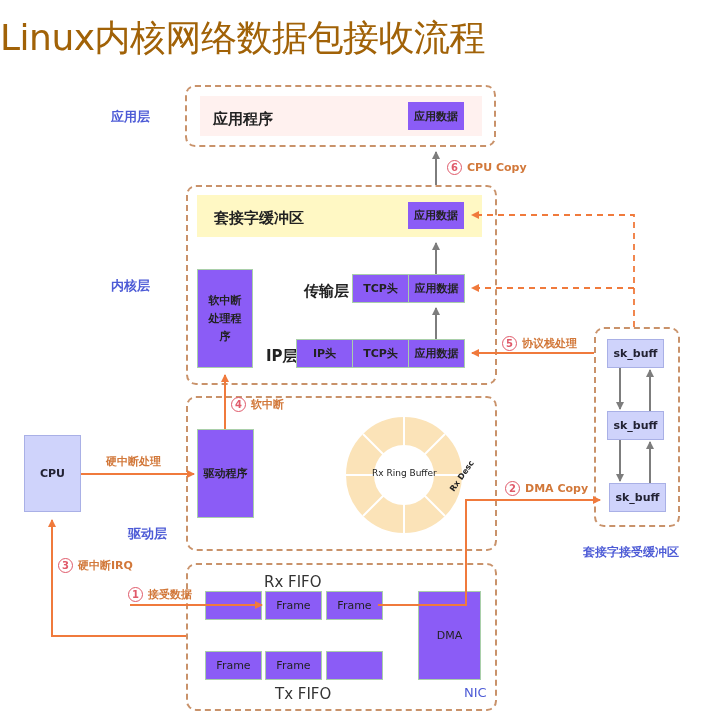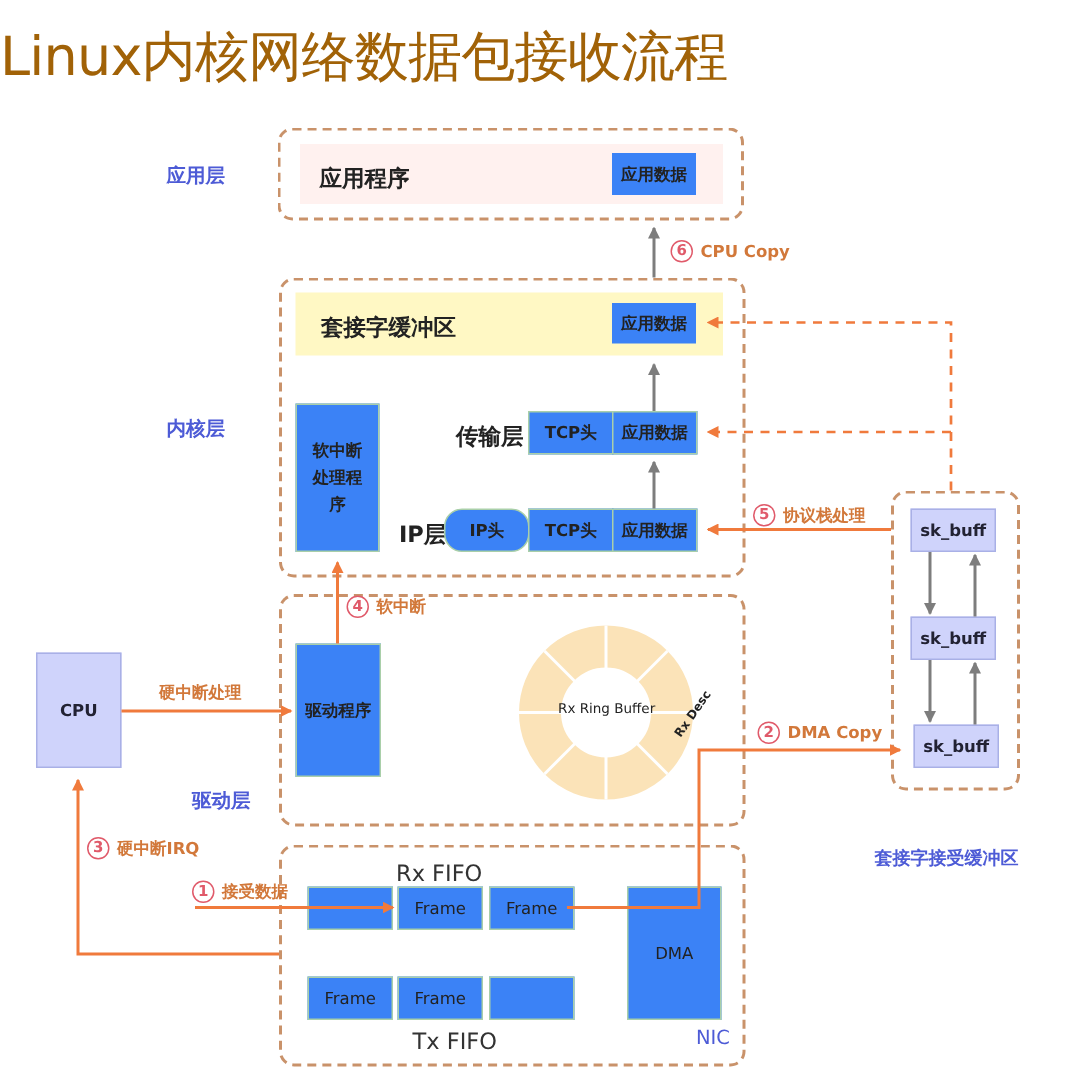--- a/index.html
+++ b/index.html
@@ -3,21 +3,21 @@
 <meta charset="utf-8">
 <style>
   html, body { margin:0; padding:0; background:#ffffff; }
   body { width:725px; height:718px; position:relative; overflow:hidden;
          font-family:"DejaVu Sans", "Liberation Sans", sans-serif; }
   .abs { position:absolute; }
   .title { left:0; width:725px; top:14px; text-align:left; font-size:36px; color:#a16207;
            font-family:"DejaVu Sans", sans-serif; letter-spacing:-0.5px; }
   .layer { border:2px dashed #c9926a; border-radius:10px; box-sizing:border-box; }
   .layer-label { color:#4d5bd6; font-size:13px; font-weight:bold; }
-  .green { background:#3b82f6; border:1px solid #a9cfa9; box-sizing:border-box;
+  .green { background:#8b5cf6; border:1px solid #a9cfa9; box-sizing:border-box;
            display:flex; align-items:center; justify-content:center; font-size:11px; font-weight:bold; color:#222; text-align:center; }
   .blue { background:#cfd3fb; border:1px solid #a9b0e6; box-sizing:border-box;
           display:flex; align-items:center; justify-content:center; font-size:11px; font-weight:bold; color:#223; }
   .txt { font-size:15px; font-weight:bold; color:#222; }
   .orange-txt { font-size:11px; color:#d2783a; font-weight:bold; }
   .step { display:inline-flex; align-items:center; justify-content:center; width:15px; height:15px;
           border:1.5px solid #e05a6a; border-radius:50%; color:#e05a6a; font-size:10px; font-weight:bold;
           box-sizing:border-box; margin-right:5px; background:#fff; }
   .steplabel { display:flex; align-items:center; }
   svg.lines { position:absolute; left:0; top:0; }
@@ -40,21 +40,21 @@
 <div class="abs layer" style="left:186px;top:185px;width:311px;height:200px;"></div>
 <div class="abs" style="left:197px;top:195px;width:285px;height:42px;background:#fff8c4;"></div>
 <div class="abs txt" style="left:214px;top:209px;">套接字缓冲区</div>
 <div class="abs green" style="left:408px;top:202px;width:56px;height:27px;border:none;">应用数据</div>
 
 <div class="abs txt" style="left:304px;top:282px;">传输层</div>
 <div class="abs green" style="left:352px;top:274px;width:57px;height:29px;">TCP头</div>
 <div class="abs green" style="left:408px;top:274px;width:57px;height:29px;">应用数据</div>
 
 <div class="abs txt" style="left:266px;top:347px;">IP层</div>
-<div class="abs green" style="left:296px;top:339px;width:57px;height:29px;border-radius:12px;">IP头</div>
+<div class="abs green" style="left:296px;top:339px;width:57px;height:29px;">IP头</div>
 <div class="abs green" style="left:352px;top:339px;width:57px;height:29px;">TCP头</div>
 <div class="abs green" style="left:408px;top:339px;width:57px;height:29px;">应用数据</div>
 
 <div class="abs green" style="left:197px;top:269px;width:56px;height:99px;padding:12px 6px;line-height:18px;">软中断处理程序</div>
 
 <div class="abs layer" style="left:186px;top:396px;width:311px;height:155px;"></div>
 <div class="abs green" style="left:197px;top:429px;width:57px;height:89px;">驱动程序</div>
 
 <div class="abs blue" style="left:24px;top:435px;width:57px;height:77px;">CPU</div>
 <div class="abs orange-txt" style="left:106px;top:454px;">硬中断处理</div>
@@ -68,21 +68,21 @@
 <div class="abs green" style="left:265px;top:651px;width:57px;height:29px;font-weight:normal;">Frame</div>
 <div class="abs green" style="left:326px;top:651px;width:57px;height:29px;font-weight:normal;"></div>
 <div class="abs txt" style="left:275px;top:685px;font-weight:normal;color:#333;">Tx FIFO</div>
 <div class="abs green" style="left:418px;top:591px;width:63px;height:89px;font-weight:normal;">DMA</div>
 <div class="abs" style="left:464px;top:685px;color:#4d5bd6;font-size:13px;">NIC</div>
 
 <div class="abs layer" style="left:594px;top:327px;width:86px;height:200px;"></div>
 <div class="abs blue" style="left:607px;top:339px;width:57px;height:29px;">sk_buff</div>
 <div class="abs blue" style="left:607px;top:411px;width:57px;height:29px;">sk_buff</div>
 <div class="abs blue" style="left:609px;top:483px;width:57px;height:29px;">sk_buff</div>
-<div class="abs layer-label" style="left:583px;top:564px;font-size:12px;">套接字接受缓冲区</div>
+<div class="abs layer-label" style="left:583px;top:544px;font-size:12px;">套接字接受缓冲区</div>
 
 <svg class="lines" width="725" height="718">
   <defs>
     <marker id="ao" markerWidth="8" markerHeight="8" refX="7" refY="4" orient="auto" markerUnits="userSpaceOnUse">
       <path d="M0,0 L8,4 L0,8 z" fill="#f07a3c"></path>
     </marker>
     <marker id="ag" markerWidth="8" markerHeight="8" refX="7" refY="4" orient="auto" markerUnits="userSpaceOnUse">
       <path d="M0,0 L8,4 L0,8 z" fill="#7d7d7d"></path>
     </marker>
   </defs>

